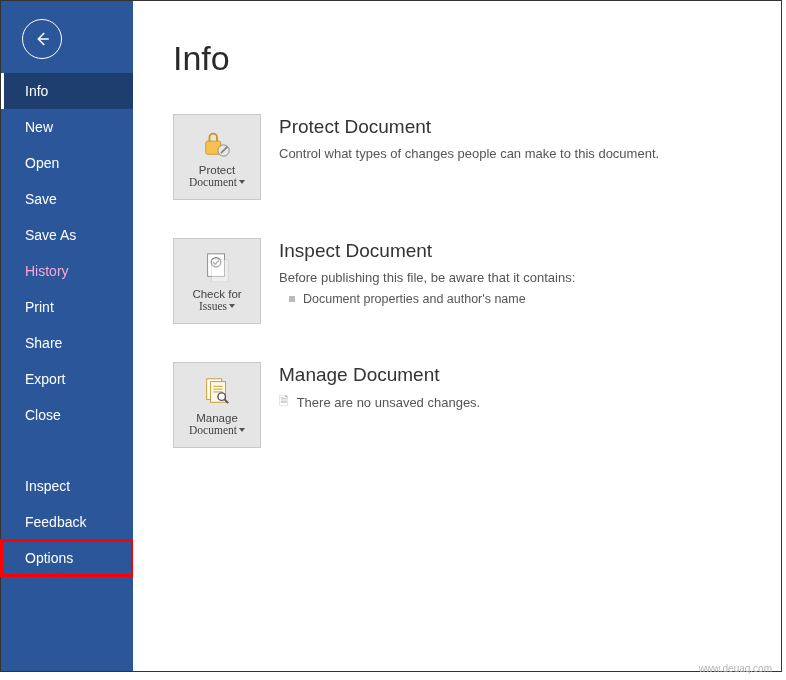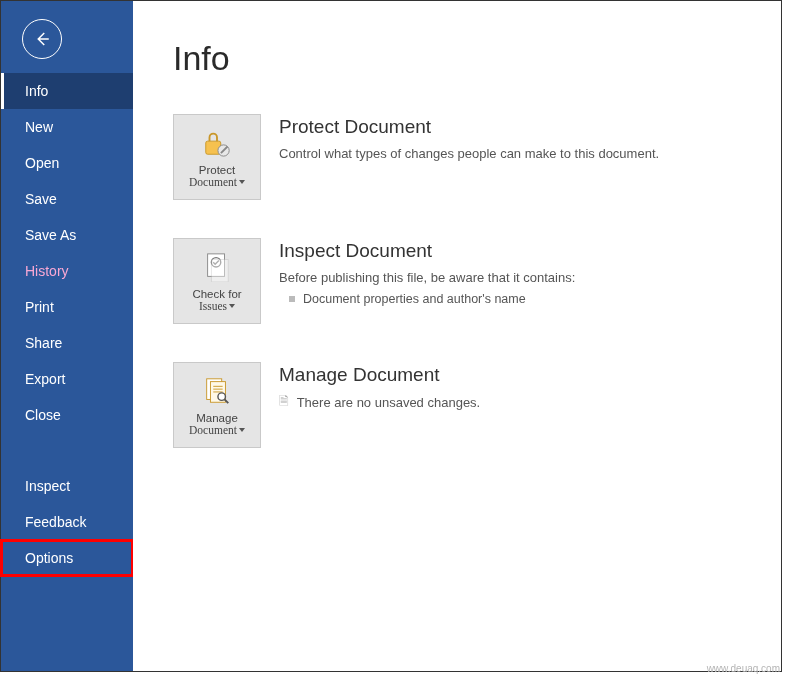--- a/index.html
+++ b/index.html
@@ -95,21 +95,21 @@
     }
     .section-body { margin-left: 18px; padding-top: 2px; }
     .section-title { font-size: 19px; color: #333; margin-bottom: 6px; }
     .section-desc { font-size: 13px; color: #555; line-height: 1.5; }
     .bullet-list { margin-top: 4px; }
     .bullet-item { display: flex; align-items: center; font-size: 12.5px; color: #555; gap: 8px; padding-left: 10px; }
     .sq { width: 6px; height: 6px; background: #bbb; }
     .doc-icon { font-size: 12px; color: #aaa; }
     .watermark {
       position: absolute;
-      bottom: 6px; right: 6px;
+      bottom: 6px; right: 14px;
       font-size: 10px; color: #b5b5b5;
     }
   </style>
 </head>
 <body>
 
 <div class="container">
   <div class="sidebar">
     <div class="back-btn">
       <svg viewBox="0 0 24 24">

